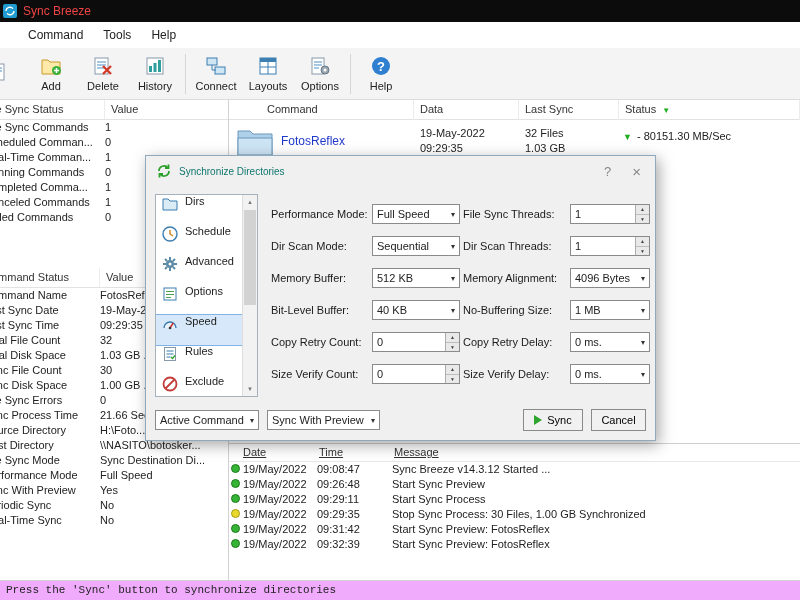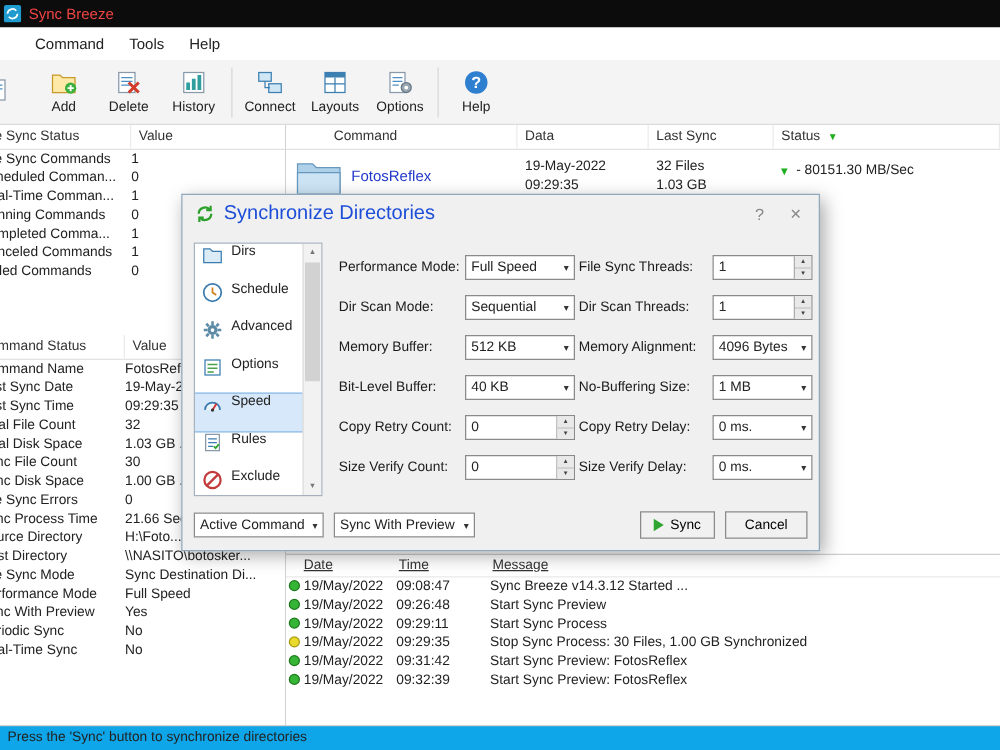--- a/index.html
+++ b/index.html
@@ -55,27 +55,27 @@
   .log-pane { position:absolute; left:229px; top:343px; right:0; bottom:0; border-top:1px solid #cfcfcf; background:#fff; }
   .log-hdr { display:grid; grid-template-columns:88px 75px auto; height:18px; line-height:17px; border-bottom:1px solid #e9e9e9; color:#333; }
   .log-hdr .hcell { padding-left:2px;text-decoration:underline; }
   .log-hdr .hcell.first { padding-left:14px; }
   .log-row { display:grid; grid-template-columns:14px 74px 75px auto; height:15px; line-height:15px; white-space:nowrap; }
   .bullet { width:9px; height:9px; border-radius:50%; margin:2px 0 0 2px; }
   .bullet.green { background:#35b435; border:1px solid #1d7a1d; }
   .bullet.yellow { background:#e8d92c; border:1px solid #a89a12; }
 
   
-  .statusbar { position:absolute; left:0; right:0; bottom:0; height:20px; background:#0ea5e9; border-top:1px solid #d0d0d0; line-height:19px; padding-left:6px; color:#222; }
+  .statusbar { position:absolute; left:0; right:0; bottom:0; height:20px; background:#f0abfc; border-top:1px solid #d0d0d0; line-height:19px; padding-left:6px; color:#222;font-family:Liberation Mono, monospace; }
 
   
   .dialog { position:absolute; left:145px; top:155px; width:511px; height:286px; background:#f0f0f0; border:1px solid #8fa8bc; box-shadow:3px 4px 14px rgba(0,0,0,0.35); z-index:10; }
   .dlg-title { height:30px; display:flex; align-items:center; gap:7px; padding:0 10px; }
   .dlg-icon { width:16px; height:16px; }
-  .dlg-title-text { color:#1d4ed8; font-size:16px; }
+  .dlg-title-text { color:#0f766e; font-size:10px; }
   .dlg-help { margin-left:auto; color:#888; font-size:13px; padding:0 10px; }
   .dlg-close { color:#888; font-size:15px; padding:0 4px; }
 
   .listbox { position:absolute; left:9px; top:38px; width:103px; height:203px; background:#fff; border:1px solid #a5b2bd; overflow:hidden; }
   .lb-item { height:30px; display:flex; align-items:flex-start; gap:6px; padding-left:5px; width:86px; }
   .lb-item.sel { background:#d6e8fa; outline:1px solid #7fb2e5; }
   .lb-icon { width:18px; height:18px; flex:0 0 auto; }
   .lb-icon svg { width:18px; height:18px; display:block; }
   .lb-scroll { position:absolute; right:0; top:0; bottom:0; width:15px; background:#f2f2f2; border-left:1px solid #ddd; }
   .lb-arrow { display:block; text-align:center; font-size:8px; color:#777; height:14px; line-height:14px; }
@@ -91,21 +91,21 @@
   .spin-btns { width:14px; display:flex; flex-direction:column; border-left:1px solid #adadad; }
   .spin-b { flex:1; font-size:5px; line-height:8px; text-align:center; background:#e9e9e9; color:#444; }
   .spin-b.up { border-bottom:1px solid #bdbdbd; }
 
   .dlg-footer { position:absolute; left:9px; right:9px; bottom:9px; display:flex; gap:8px; align-items:center; }
   .footer-combo1 { width:104px; }
   .footer-combo2 { width:113px; }
   .spacer { flex:1; }
   .btn { height:22px; border:1px solid #8a8a8a; background:#f1f1f1; font-size:11px; font-family:"Liberation Sans", sans-serif; display:flex; align-items:center; justify-content:center; gap:5px; }
   .btn.sync { width:60px; }
-  .btn.cancel { width:66px; }
+  .btn.cancel { width:55px; }
   .play-icon { width:0; height:0; border-left:8px solid #2ea52e; border-top:5px solid transparent; border-bottom:5px solid transparent; }
 </style>
 </head>
 <body>
 
 <div class="win">
 
   <div class="titlebar">
     <svg class="app-icon" viewBox="0 0 14 14">
         <rect x="0" y="0" width="14" height="14" rx="2" fill="#1f9bd0"></rect>

